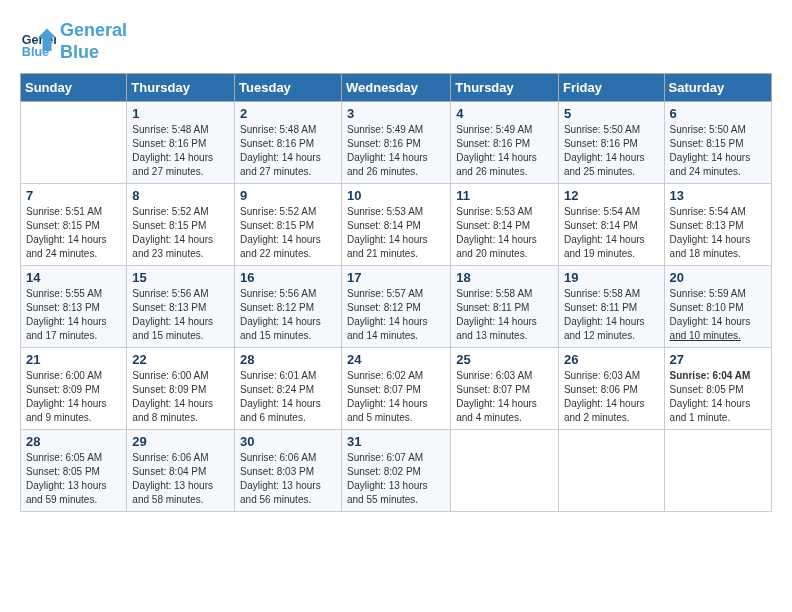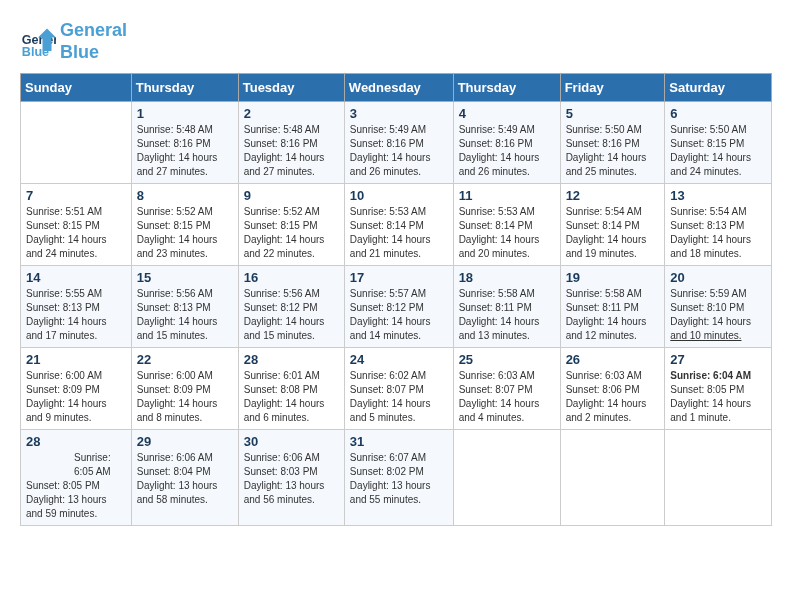--- a/index.html
+++ b/index.html
@@ -278,21 +278,21 @@
         <td>
           <span class="day-num">22</span>
           <span style="display: block; line-height: 1.4;">Sunrise: 6:00 AM</span>
           <span style="display: block; line-height: 1.4;">Sunset: 8:09 PM</span>
           <span style="display: block; line-height: 1.4;">Daylight: 14 hours</span>
           <span style="display: block; line-height: 1.4;">and 8 minutes.</span>
         </td>
         <td>
           <span class="day-num">28</span>
           <span style="display: block; line-height: 1.4;">Sunrise: 6:01 AM</span>
-          <span style="display: block; line-height: 1.4;">Sunset: 8:08 PM</span>
+          <span style="display: block; line-height: 1.4;">Sunset: 8:24 PM</span>
           <span style="display: block; line-height: 1.4;">Daylight: 14 hours</span>
           <span style="display: block; line-height: 1.4;">and 6 minutes.</span>
         </td>
         <td>
           <span class="day-num">24</span>
           <span style="display: block; line-height: 1.4;">Sunrise: 6:02 AM</span>
           <span style="display: block; line-height: 1.4;">Sunset: 8:07 PM</span>
           <span style="display: block; line-height: 1.4;">Daylight: 14 hours</span>
           <span style="display: block; line-height: 1.4;">and 5 minutes.</span>
         </td>
@@ -314,21 +314,21 @@
           <span class="day-num">27</span>
           <span style="display: block; line-height: 1.4; font-weight: bold;">Sunrise: 6:04 AM</span>
           <span style="display: block; line-height: 1.4;">Sunset: 8:05 PM</span>
           <span style="display: block; line-height: 1.4;">Daylight: 14 hours</span>
           <span style="display: block; line-height: 1.4;">and 1 minute.</span>
         </td>
       </tr>
       <tr>
         <td>
           <span class="day-num">28</span>
-          <span style="display: block; line-height: 1.4; margin-left: 48px;">Sunrise: 6:05 AM</span>
+          <span style="display: block; line-height: 1.4;">Sunrise: 6:05 AM</span>
           <span style="display: block; line-height: 1.4;">Sunset: 8:05 PM</span>
           <span style="display: block; line-height: 1.4;">Daylight: 13 hours</span>
           <span style="display: block; line-height: 1.4;">and 59 minutes.</span>
         </td>
         <td>
           <span class="day-num">29</span>
           <span style="display: block; line-height: 1.4;">Sunrise: 6:06 AM</span>
           <span style="display: block; line-height: 1.4;">Sunset: 8:04 PM</span>
           <span style="display: block; line-height: 1.4;">Daylight: 13 hours</span>
           <span style="display: block; line-height: 1.4;">and 58 minutes.</span>

